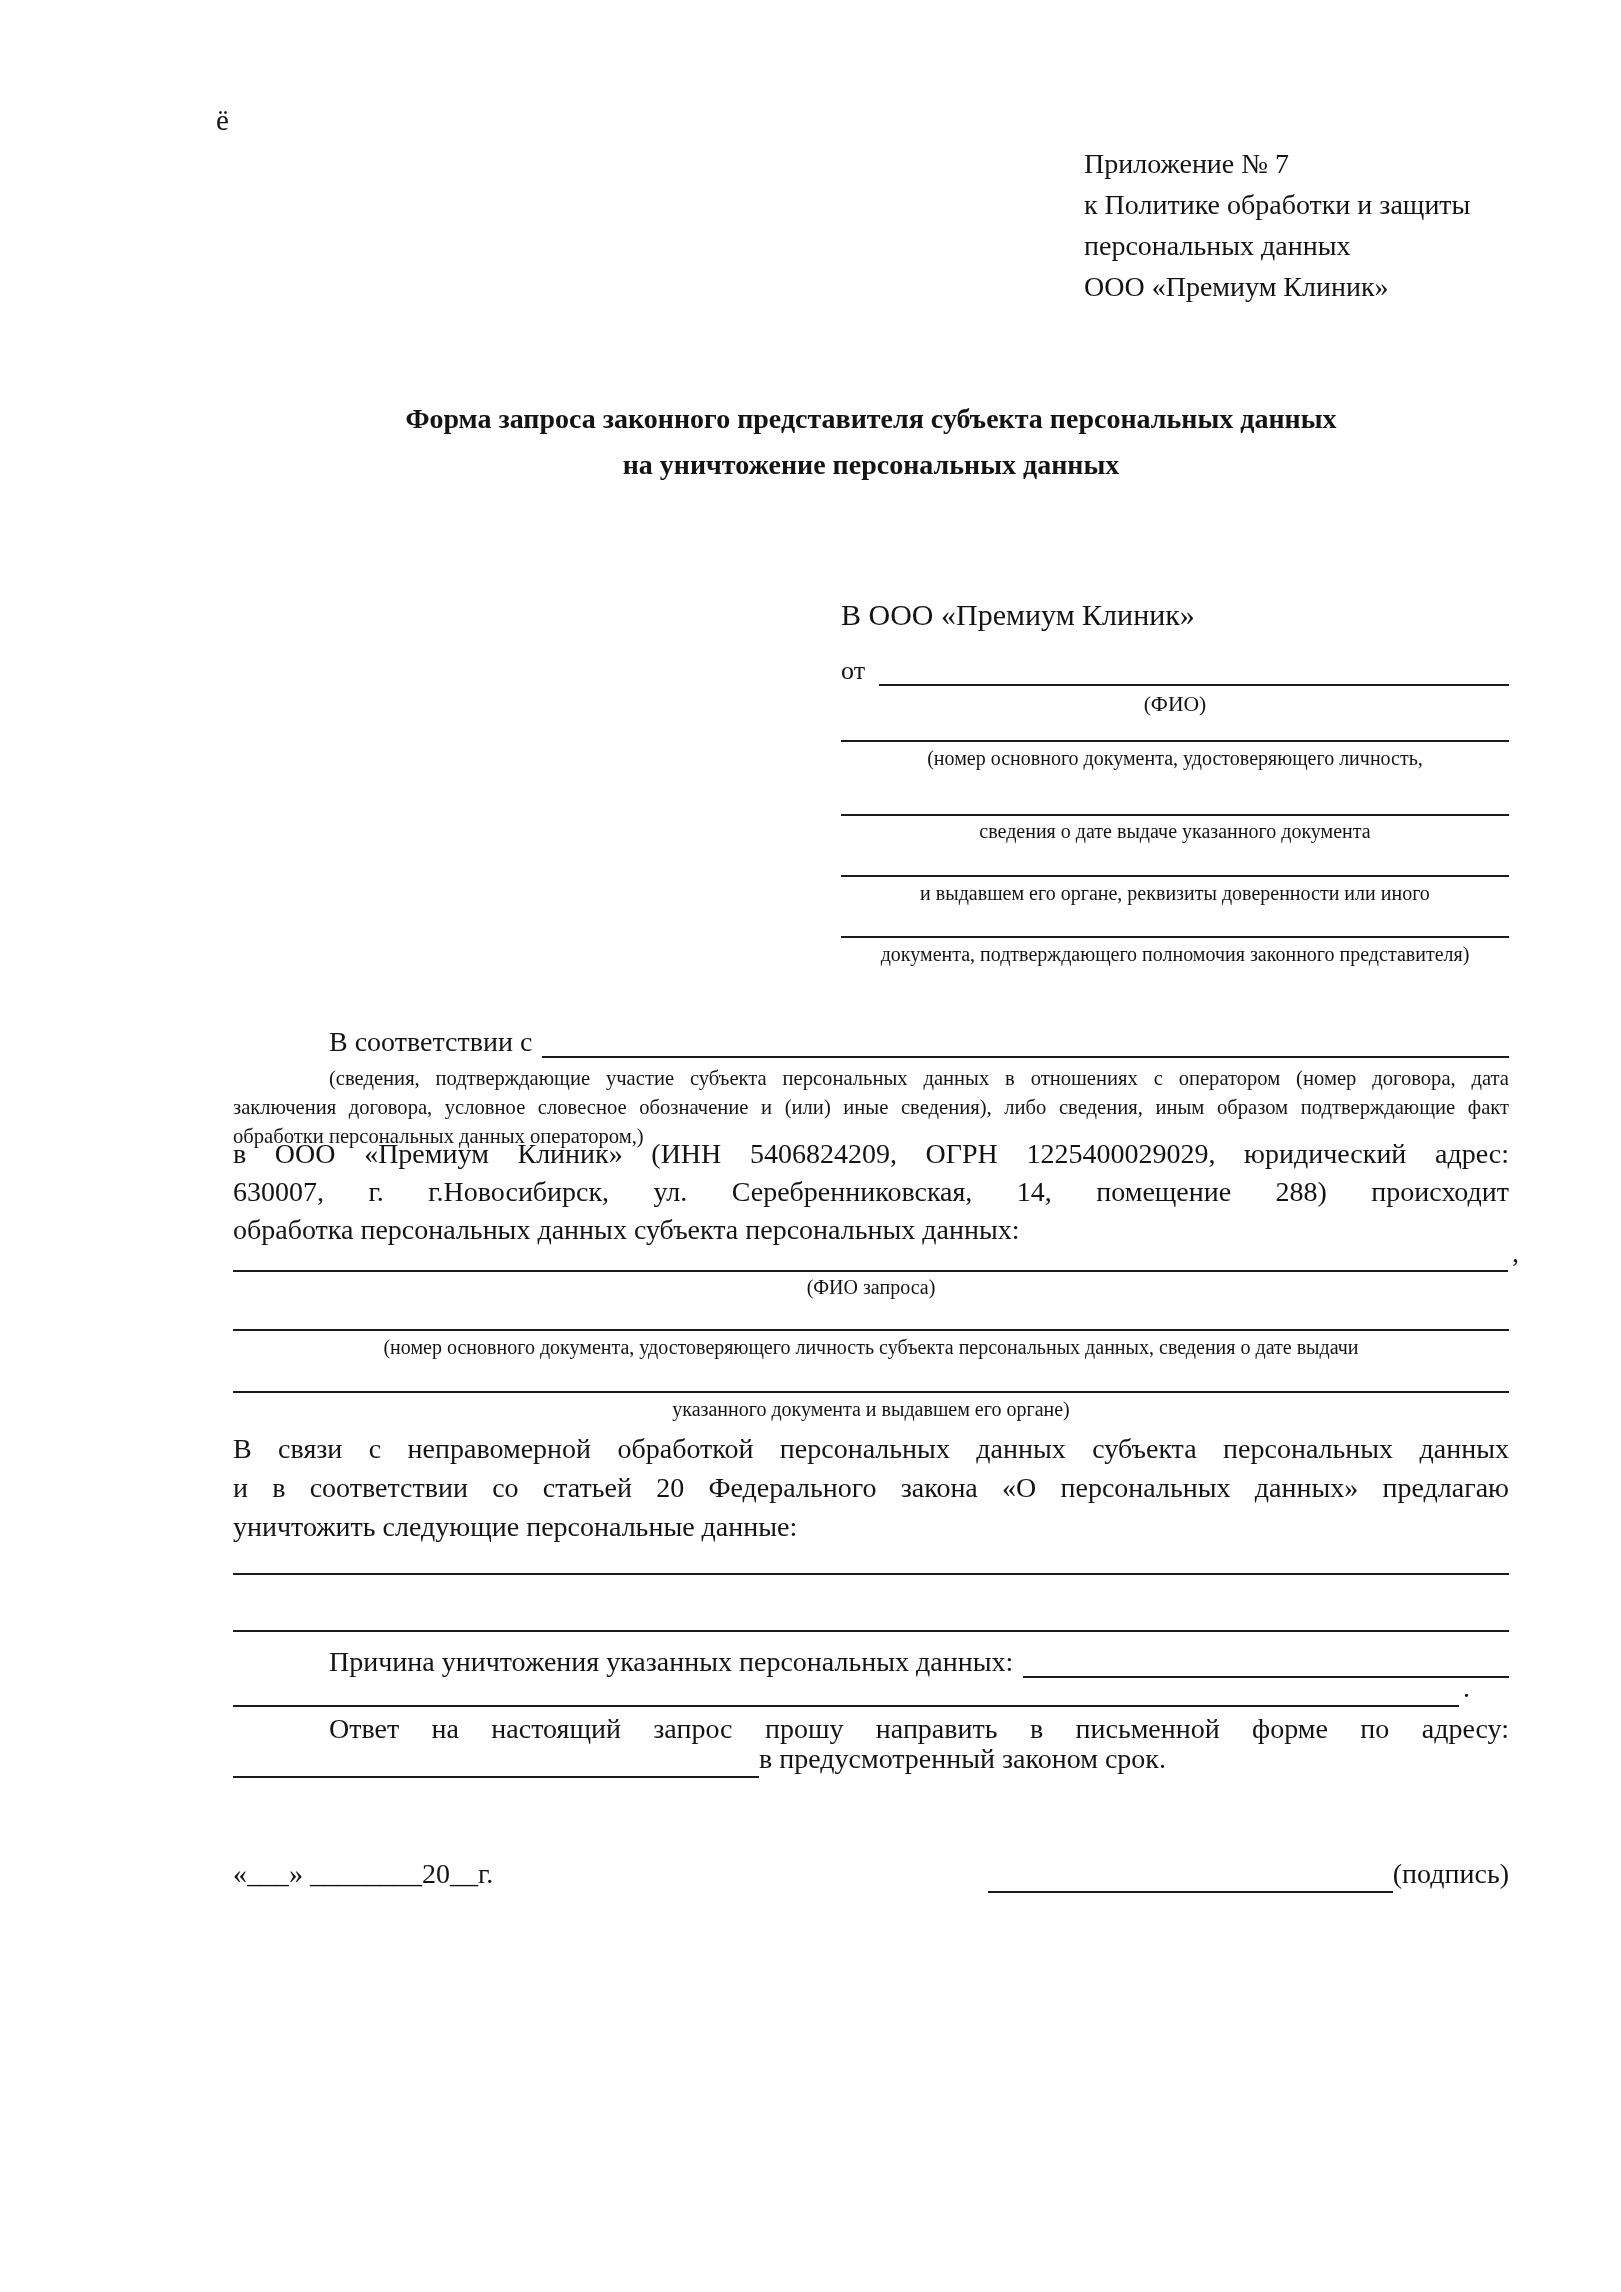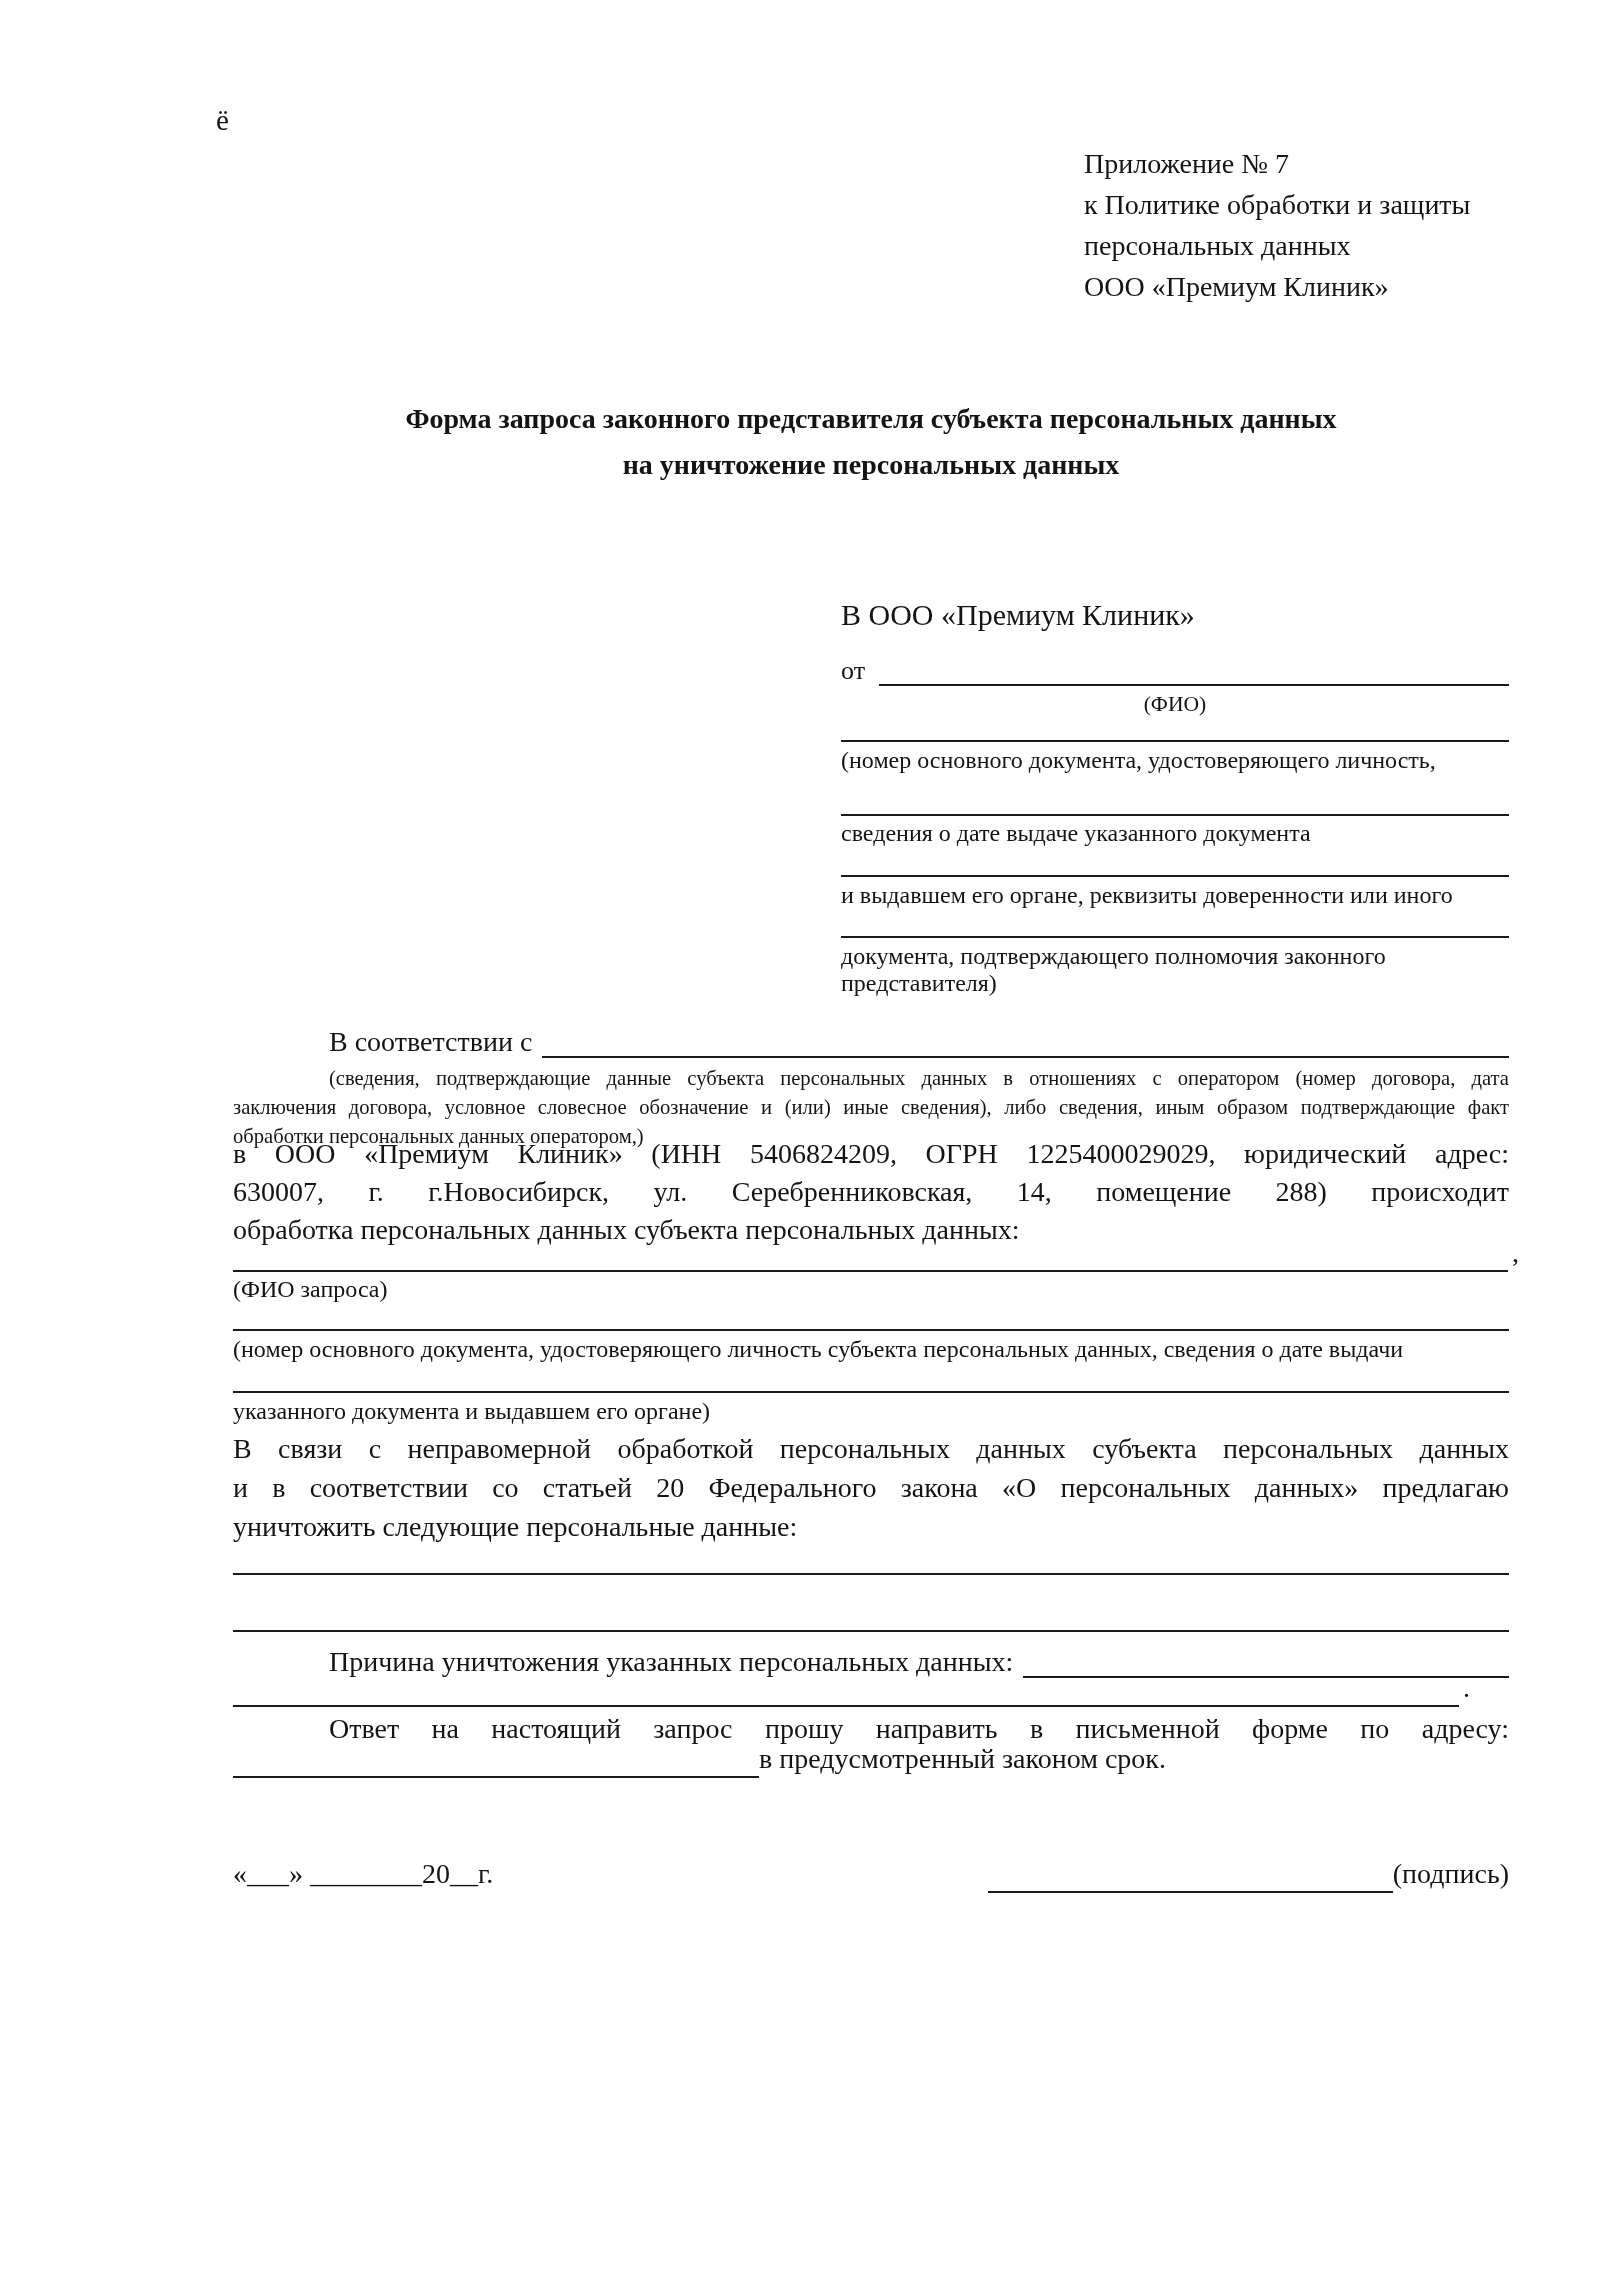--- a/index.html
+++ b/index.html
@@ -20,21 +20,21 @@
 
   .stray { font-size: 29px; }
   .corner { font-size: 28px; line-height: 41px; white-space: nowrap; }
   .title { width: 1276px; font-size: 28px; font-weight: 700; line-height: 46px; text-align: center; }
 
   .addr { width: 668px; }
   .addr-org { font-size: 30px; white-space: nowrap; }
   .addr-from-row { width: 100%; font-size: 26px; }
   .addr-from-row .label { margin-right: 13.7px; }
   .cap22 { width: 100%; font-size: 21.6px; text-align: center; }
-  .cap20 { width: 100%; font-size: 24px; text-align: left; }
+  .cap20 { width: 100%; font-size: 20px; text-align: center; }
 
   .main { left: 233px; width: 1276px; }
   .body29 { font-size: 28px; line-height: 39px; }
   .note { font-size: 20.6px; line-height: 29px; }
   .note .indent { text-indent: 96px; }
   .lead-row { font-size: 28px; padding-left: 96px; width: 1276px; }
   .lead-row .label { margin-right: 9.8px; white-space: nowrap; }
   .punct { margin-left: 3.9px; }
 </style>
 </head>
@@ -77,21 +77,21 @@
     <div class="abs hr" style="left:0; top:338px; width:668px;"></div>
     <div class="abs cap20" style="left:0; top:345px;">документа, подтверждающего полномочия законного представителя)</div>
   </div>
 
   <div class="abs row lead-row main" style="left:233px; top:1019px; height:39px;">
     <span class="label">В соответствии с</span>
     <div class="fill"></div>
   </div>
 
   <div class="abs note main" style="left:233px; top:1064px; width:1276px;">
-    <div class="jl indent">(сведения, подтверждающие данные субъекта персональных данных в отношениях с оператором (номер договора, дата</div>
+    <div class="jl indent">(сведения, подтверждающие участие субъекта персональных данных в отношениях с оператором (номер договора, дата</div>
     <div class="jl">заключения договора, условное словесное обозначение и (или) иные сведения), либо сведения, иным образом подтверждающие факт</div>
     <div>обработки персональных данных оператором,)</div>
   </div>
 
   <div class="abs body29 main" style="left:233px; top:1135px; width:1276px; line-height:38px;">
     <div class="jl">в ООО «Премиум Клиник» (ИНН 5406824209, ОГРН 1225400029029, юридический адрес:</div>
     <div class="jl">630007, г. г.Новосибирск, ул. Серебренниковская, 14, помещение 288) происходит</div>
     <div>обработка персональных данных субъекта персональных данных:</div>
   </div>
 

